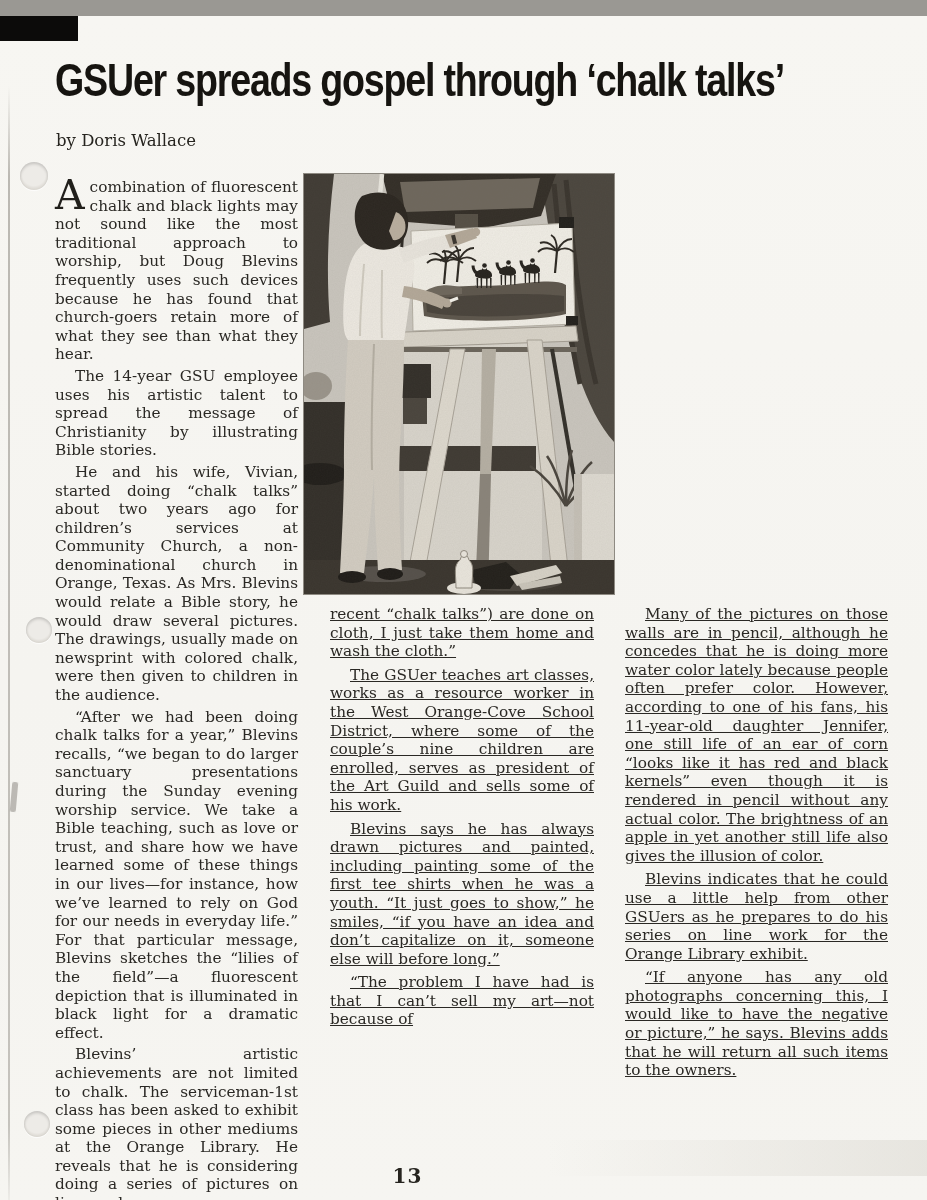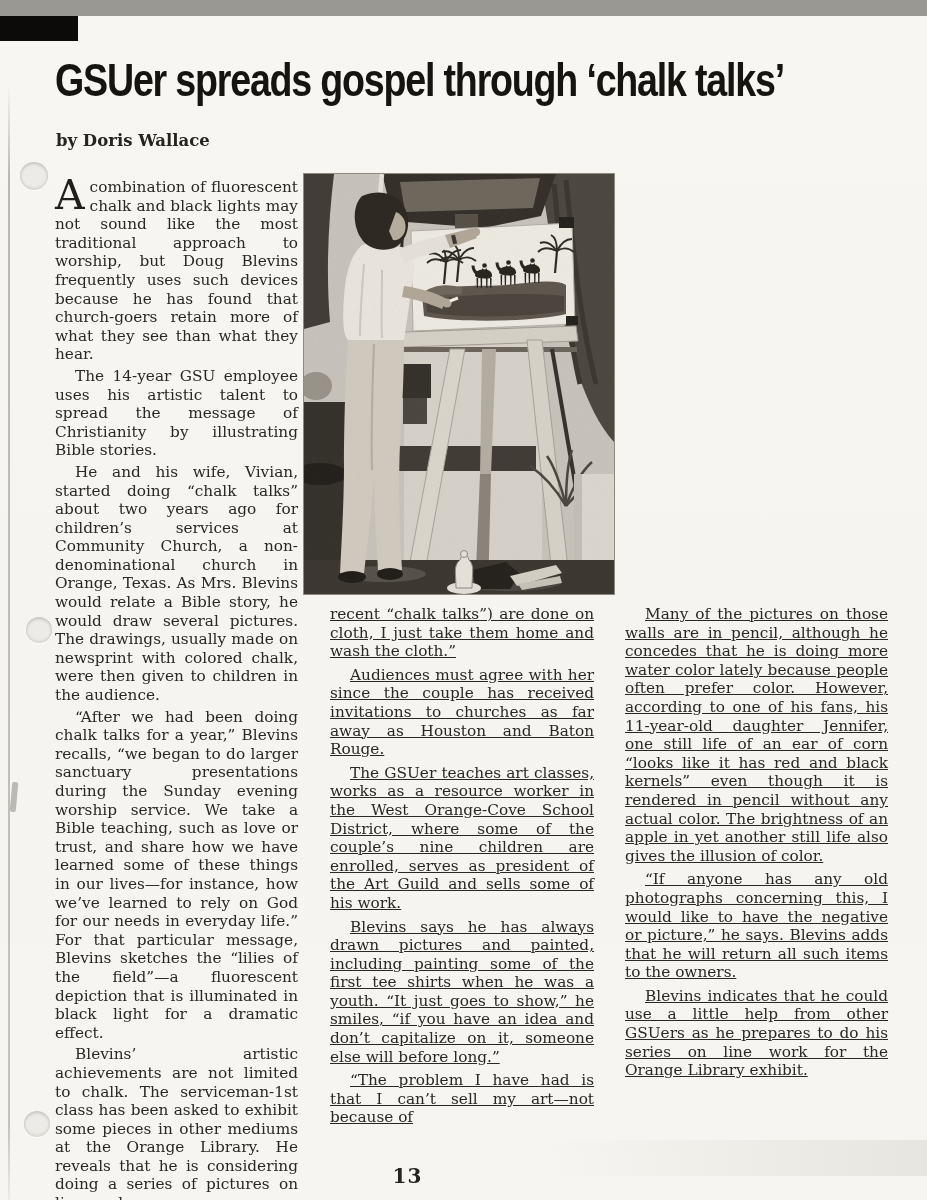--- a/index.html
+++ b/index.html
@@ -18,21 +18,21 @@
     box-shadow:inset 0 2px 3px rgba(0,0,0,.17), 0 1px 1px rgba(255,255,255,.8);}
   .punch1{left:20px;top:146px;width:28px;height:28px;}
   .punch2{left:26px;top:601px;width:26px;height:26px;}
   .punch3{left:24px;top:1095px;width:26px;height:26px;}
   .bottom-band{position:absolute;right:0;top:1124px;width:380px;height:36px;
     background:linear-gradient(90deg,rgba(213,210,202,0),rgba(213,210,202,.45));}
 
   .headline{position:absolute;left:55px;top:36px;white-space:nowrap;
     font-family:"Liberation Sans",sans-serif;font-weight:bold;font-size:47px;
     letter-spacing:-1.5px;color:#161410;transform:scaleX(.80);transform-origin:left top;}
-  .byline{position:absolute;left:56px;top:115px;font-weight:bold;font-size:16.5px;line-height:20.5px;color:#26241f;}
+  .byline{position:absolute;left:56px;top:115px;font-weight:normal;font-size:16.5px;line-height:20.5px;color:#26241f;}
 
   .col{position:absolute;font-size:15.3px;line-height:18.6px;text-align:justify;
     text-justify:inter-word;color:#2a2824;}
   .col p{margin:0 0 3px 0;text-indent:20px;}
   .col p.noindent{text-indent:0;}
   .col1{left:55px;top:162px;width:243px;}
   .col2{left:330px;top:589px;width:264px;}
   .col3{left:625px;top:589px;width:263px;}
   .col2 p,.col3 p{margin-bottom:5px;text-decoration:underline;}
   .dropcap{float:left;font-size:41px;line-height:33px;padding:1px 5px 0 0;color:#211f1b;}
@@ -176,27 +176,26 @@
       <path d="M70,170 C68,220 67,260 68,296" stroke="#b4aea2" stroke-width="2" fill="none"></path>
       <ellipse cx="48" cy="403" rx="14" ry="6" fill="#1f1c18"></ellipse>
       <ellipse cx="86" cy="400" rx="13" ry="6" fill="#1f1c18"></ellipse>
 
       <rect x="0" y="0" width="310" height="420" filter="url(#grain)" opacity="0.55"></rect>
     </svg>
   </figure>
 
   <div class="col col2">
     <p class="noindent">recent “chalk talks”) are done on cloth, I just take them home and wash the cloth.”</p>
-    <p>Audiences must agree with her since the couple has received invitations to churches as far away as Houston and Baton Rouge.</p>
     <p>The GSUer teaches art classes, works as a resource worker in the West Orange-Cove School District, where some of the couple’s nine children are enrolled, serves as president of the Art Guild and sells some of his work.</p>
     <p>Blevins says he has always drawn pictures and painted, including painting some of the first tee shirts when he was a youth. “It just goes to show,” he smiles, “if you have an idea and don’t capitalize on it, someone else will before long.”</p>
     <p>“The problem I have had is that I can’t sell my art—not because of</p>
   </div>
 
   <div class="col col3">
     <p>Many of the pictures on those walls are in pencil, although he concedes that he is doing more water color lately because people often prefer color. However, according to one of his fans, his 11-year-old daughter Jennifer, one still life of an ear of corn “looks like it has red and black kernels” even though it is rendered in pencil without any actual color. The brightness of an apple in yet another still life also gives the illusion of color.</p>
+    <p>Blevins indicates that he could use a little help from other GSUers as he prepares to do his series on line work for the Orange Library exhibit.</p>
     <p>“If anyone has any old photographs concerning this, I would like to have the negative or picture,” he says. Blevins adds that he will return all such items to the owners.</p>
-    <p>Blevins indicates that he could use a little help from other GSUers as he prepares to do his series on line work for the Orange Library exhibit.</p>
   </div>
 
   <div class="pageno">13</div>
 
 </div>
 
 </body></html>

